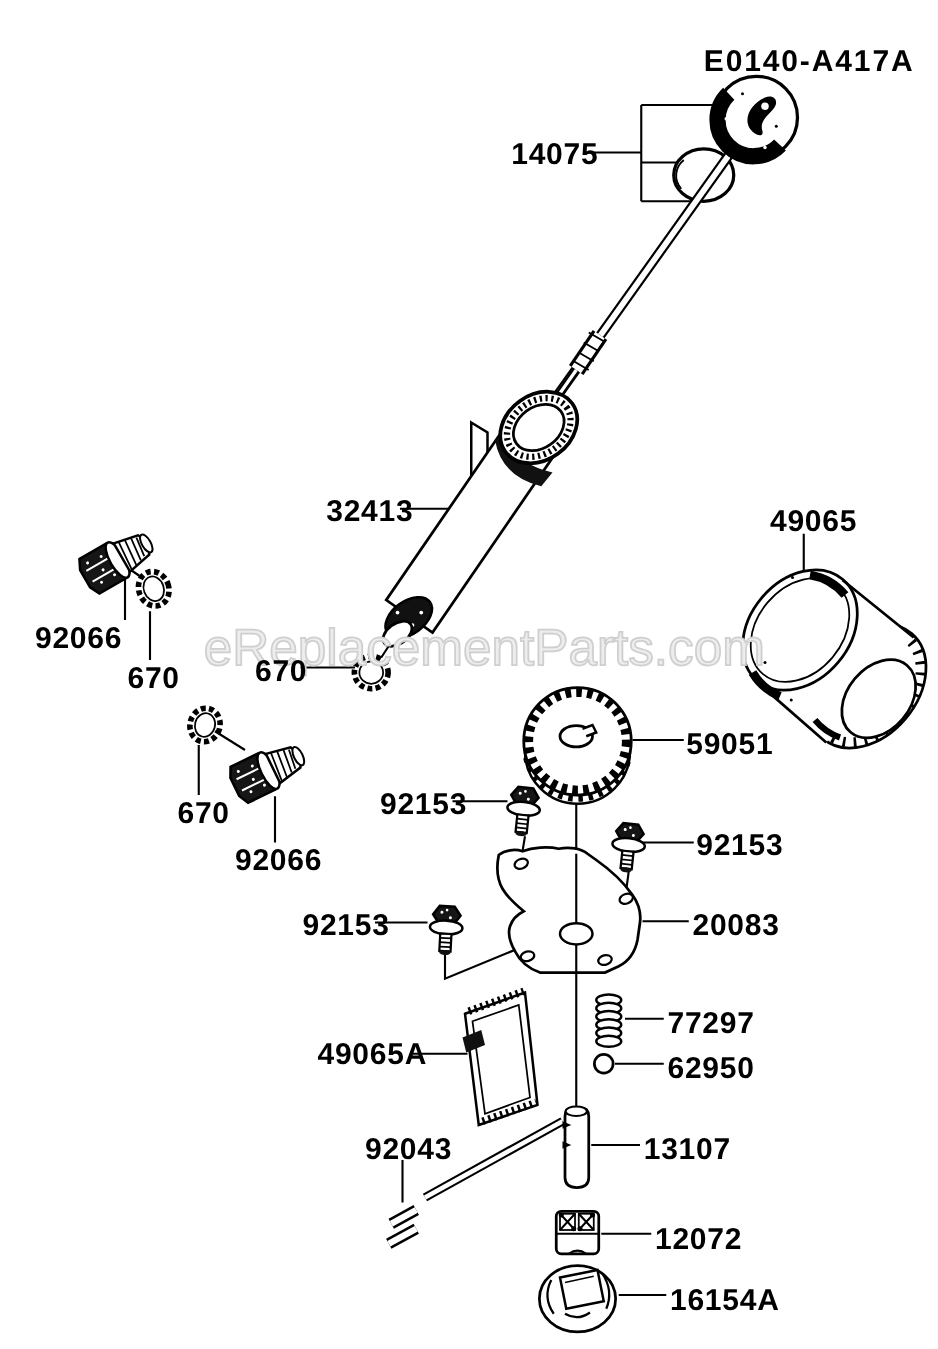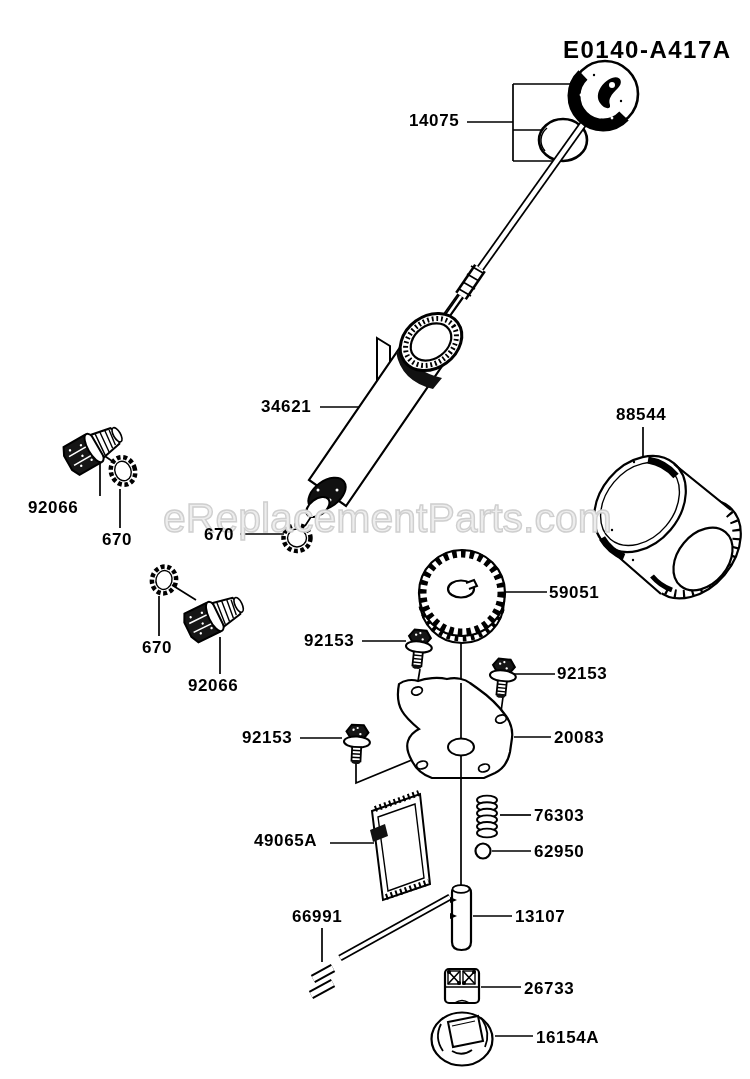--- a/index.html
+++ b/index.html
@@ -2,21 +2,21 @@
 <html><head>
 <meta charset="utf-8">
 <style>
   html,body{margin:0;padding:0;background:#fff;}
   #stage{
     position:relative;width:750px;height:1079px;background:#fff;overflow:hidden;
     font-family:"Liberation Sans","DejaVu Sans",sans-serif;
   }
   #art{position:absolute;left:0;top:0;}
   .lbl{
-    position:absolute;color:#000;font-weight:bold;font-size:17px;line-height:1;
+    position:absolute;color:#000;font-weight:bold;font-size:24px;line-height:1;
     letter-spacing:0.6px;white-space:nowrap;
   }
   .title{
     position:absolute;left:563px;top:13px;color:#000;font-weight:bold;
     font-size:24px;line-height:1;letter-spacing:1.5px;white-space:nowrap;margin-top:25px;
   }
   .watermark{
     position:absolute;left:163px;top:498px;font-size:41px;line-height:1;
     color:#ededed;-webkit-text-stroke:1.4px #cfcfcf;letter-spacing:0px;
     white-space:nowrap;user-select:none;
@@ -232,32 +232,32 @@
       <path d="M482,1019 Q491,1033 485,1047" fill="none" stroke="#000" stroke-width="1.8"></path>
       <path d="M452,1051 Q462,1057 472,1050" fill="none" stroke="#000" stroke-width="1.8"></path>
     </g>
   </svg>
 
   <div class="watermark">eReplacementParts.com</div>
 
   <div class="title">E0140-A417A</div>
 
   <span class="lbl" style="left:409px;top:112px">14075</span>
-  <span class="lbl" style="left:261px;top:398px">34621</span>
-  <span class="lbl" style="left:616px;top:406px">88544</span>
+  <span class="lbl" style="left:261px;top:398px">32413</span>
+  <span class="lbl" style="left:616px;top:406px">49065</span>
   <span class="lbl" style="left:28px;top:499px">92066</span>
   <span class="lbl" style="left:102px;top:531px">670</span>
   <span class="lbl" style="left:204px;top:526px">670</span>
   <span class="lbl" style="left:142px;top:639px">670</span>
   <span class="lbl" style="left:188px;top:677px">92066</span>
   <span class="lbl" style="left:549px;top:584px">59051</span>
   <span class="lbl" style="left:304px;top:632px">92153</span>
   <span class="lbl" style="left:557px;top:665px">92153</span>
   <span class="lbl" style="left:242px;top:729px">92153</span>
   <span class="lbl" style="left:554px;top:729px">20083</span>
-  <span class="lbl" style="left:534px;top:807px">76303</span>
+  <span class="lbl" style="left:534px;top:807px">77297</span>
   <span class="lbl" style="left:534px;top:843px">62950</span>
   <span class="lbl" style="left:254px;top:832px">49065A</span>
-  <span class="lbl" style="left:292px;top:908px">66991</span>
+  <span class="lbl" style="left:292px;top:908px">92043</span>
   <span class="lbl" style="left:515px;top:908px">13107</span>
-  <span class="lbl" style="left:524px;top:980px">26733</span>
+  <span class="lbl" style="left:524px;top:980px">12072</span>
   <span class="lbl" style="left:536px;top:1029px">16154A</span>
 </div>
 
 </body></html>

